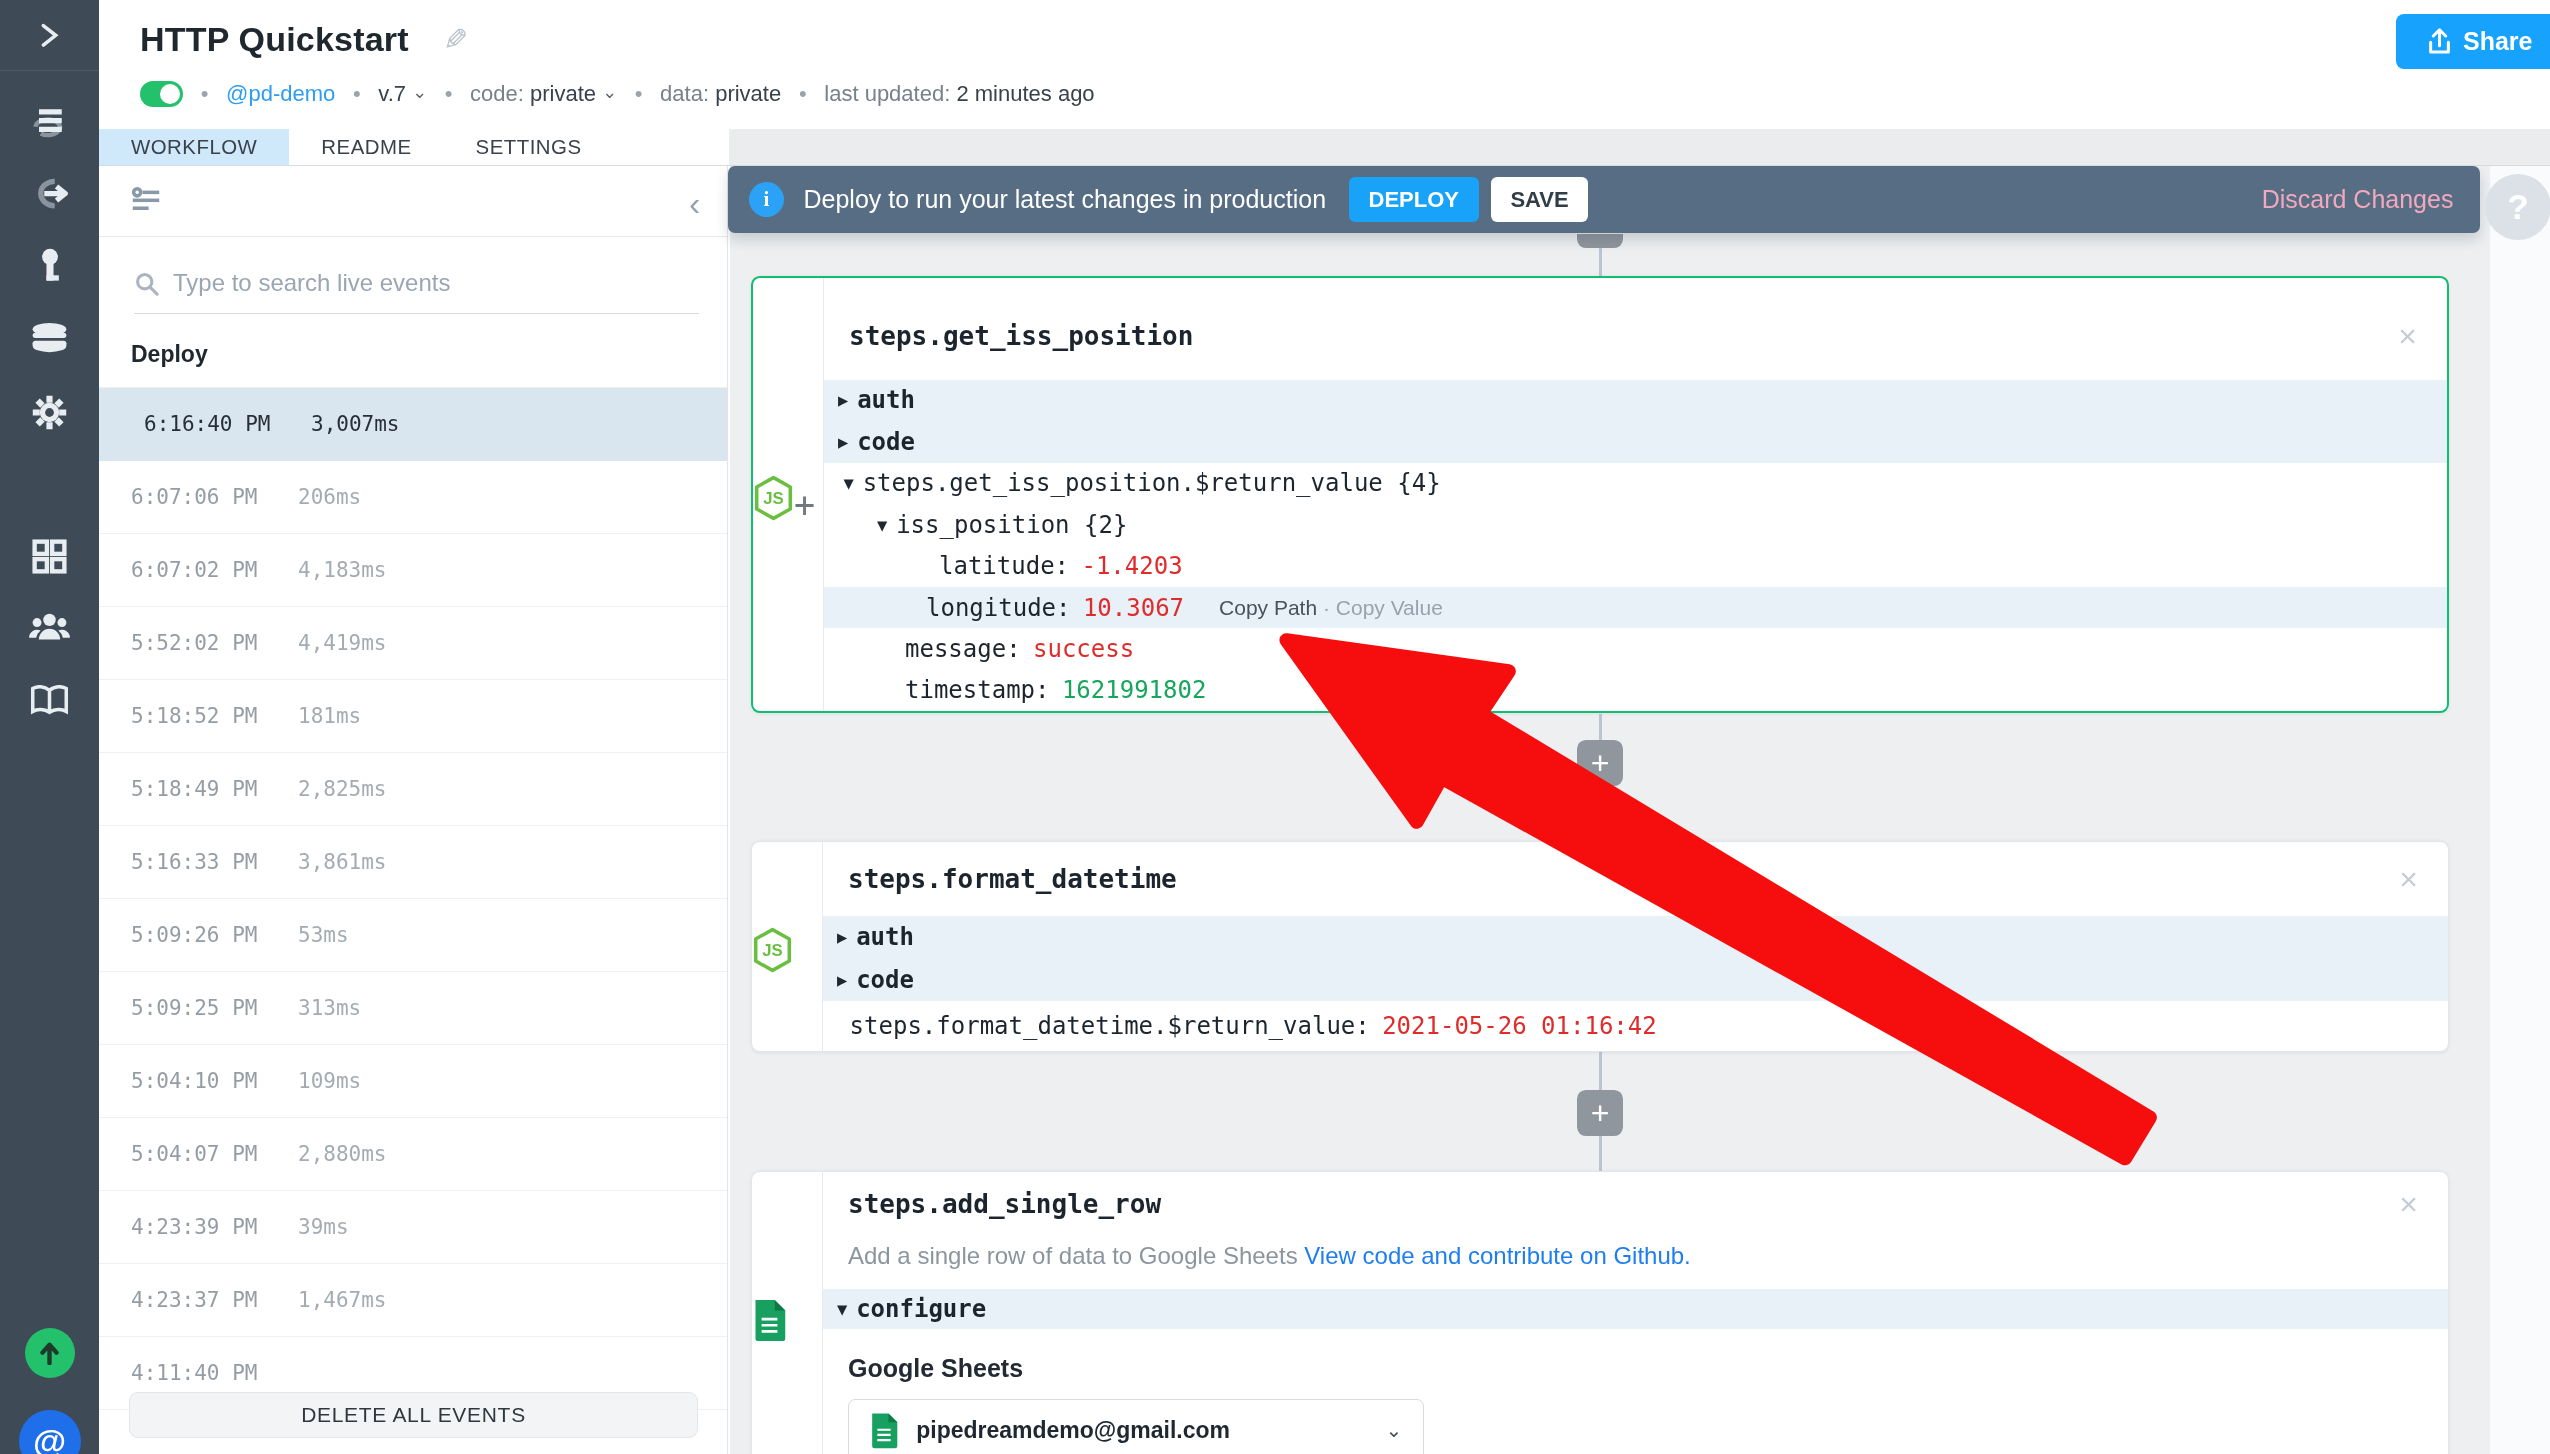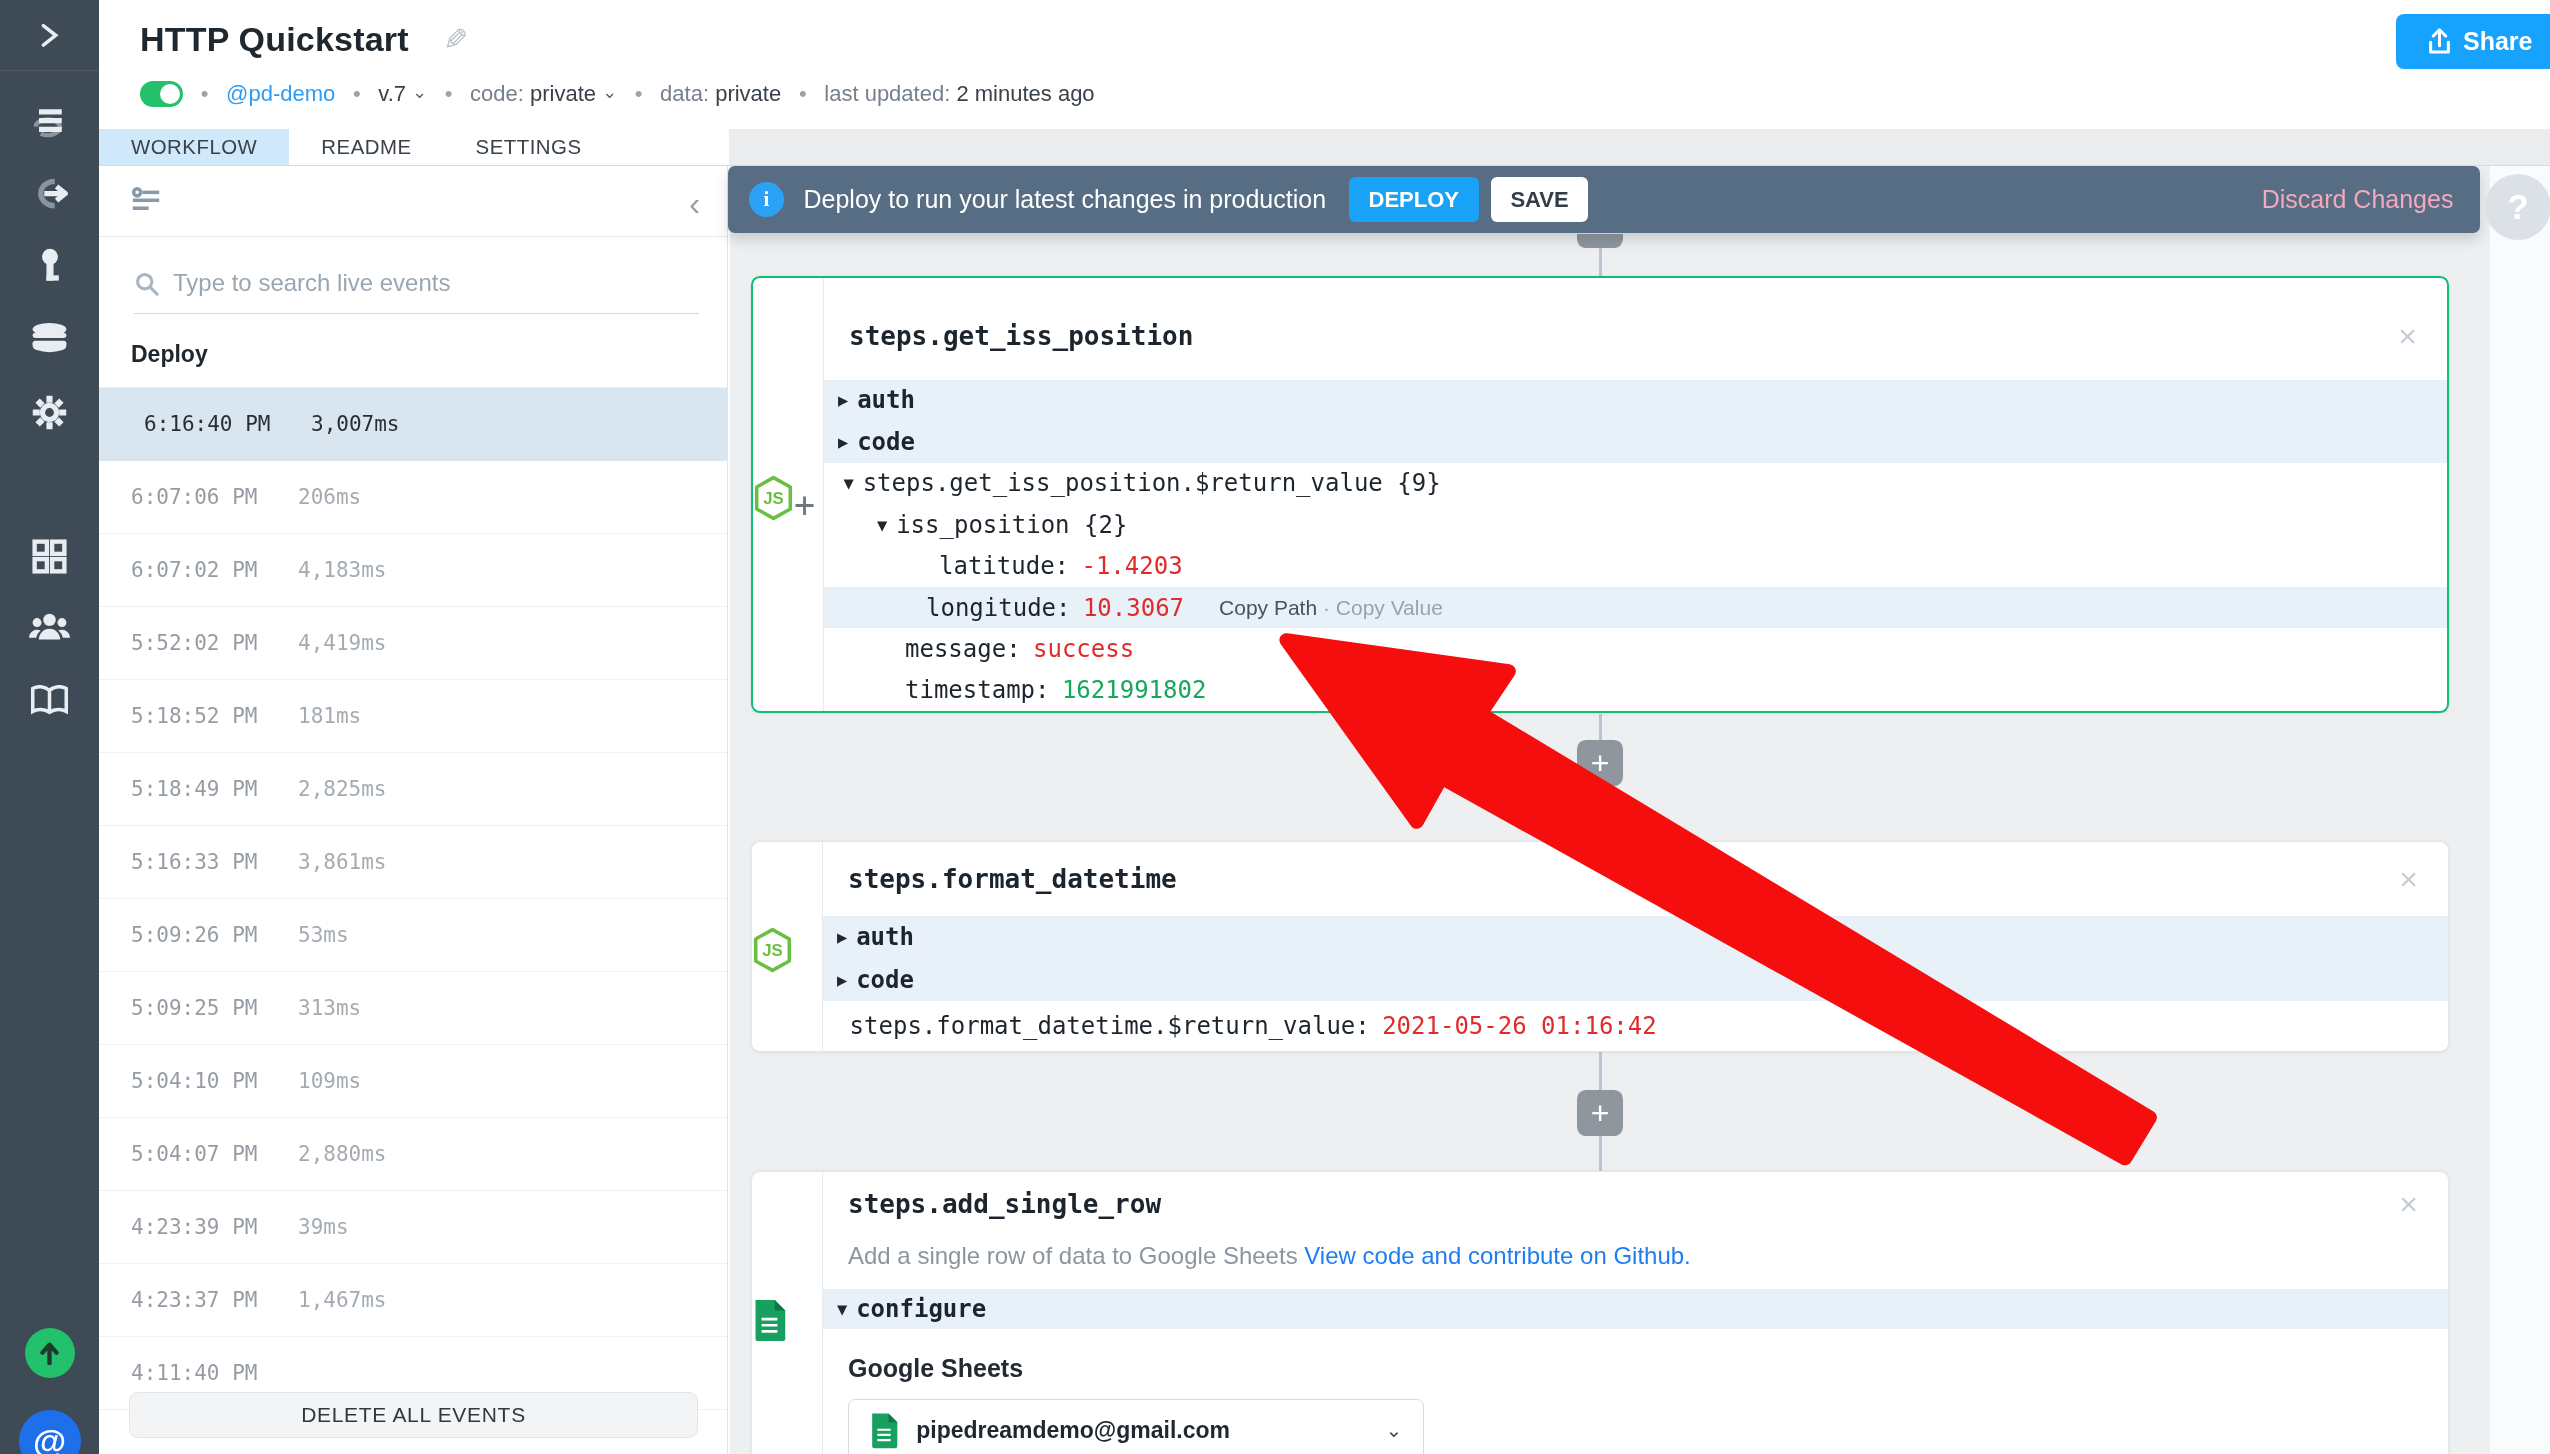--- a/index.html
+++ b/index.html
@@ -372,21 +372,21 @@
     <div class="fold-row">
       <span class="tri">▶</span>
       <span>auth</span>
     </div>
     <div class="fold-row">
       <span class="tri">▶</span>
       <span>code</span>
     </div>
     <div class="tree-row" style="padding-left:19.5px;">
       <span class="tri">▼</span>
-      <span>steps.get_iss_position.$return_value {9}</span>
+      <span>steps.get_iss_position.$return_value {4}</span>
     </div>
     <div class="tree-row" style="padding-left:53px;">
       <span class="tri">▼</span>
       <span>iss_position {2}</span>
     </div>
     <div class="tree-row" style="padding-left:115px;">
       <span>latitude:</span>
       <span class="v-red">-1.4203</span>
     </div>
     <div class="tree-row hl" style="padding-left:102px;">

